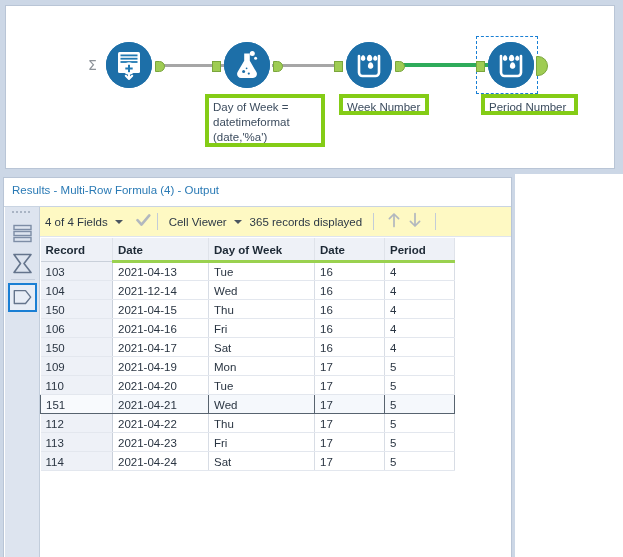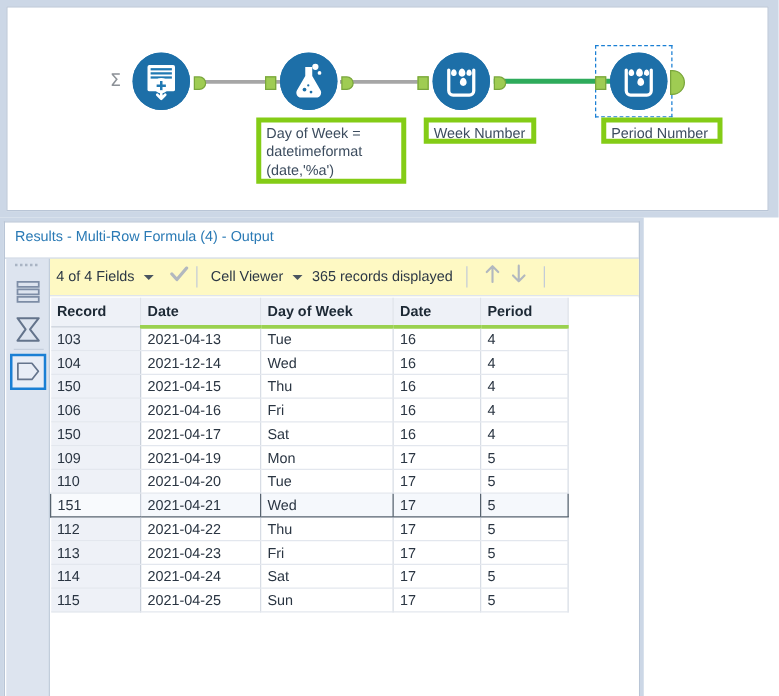--- a/index.html
+++ b/index.html
@@ -519,27 +519,20 @@
                 <td>17</td>
                 <td>5</td>
               </tr>
               <tr>
                 <td class="rec">114</td>
                 <td>2021-04-24</td>
                 <td>Sat</td>
                 <td>17</td>
                 <td>5</td>
               </tr>
-              <tr>
-                <td class="rec">115</td>
-                <td>2021-04-25</td>
-                <td>Sun</td>
-                <td>17</td>
-                <td>5</td>
-              </tr>
             </tbody>
         </table>
       </div>
 
     </div>
   </div>
 
 </div>
 
 </body></html>

